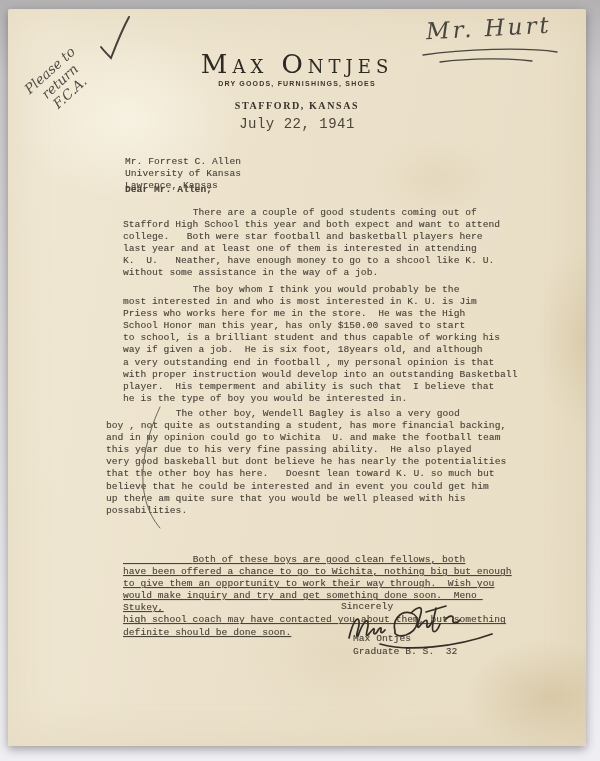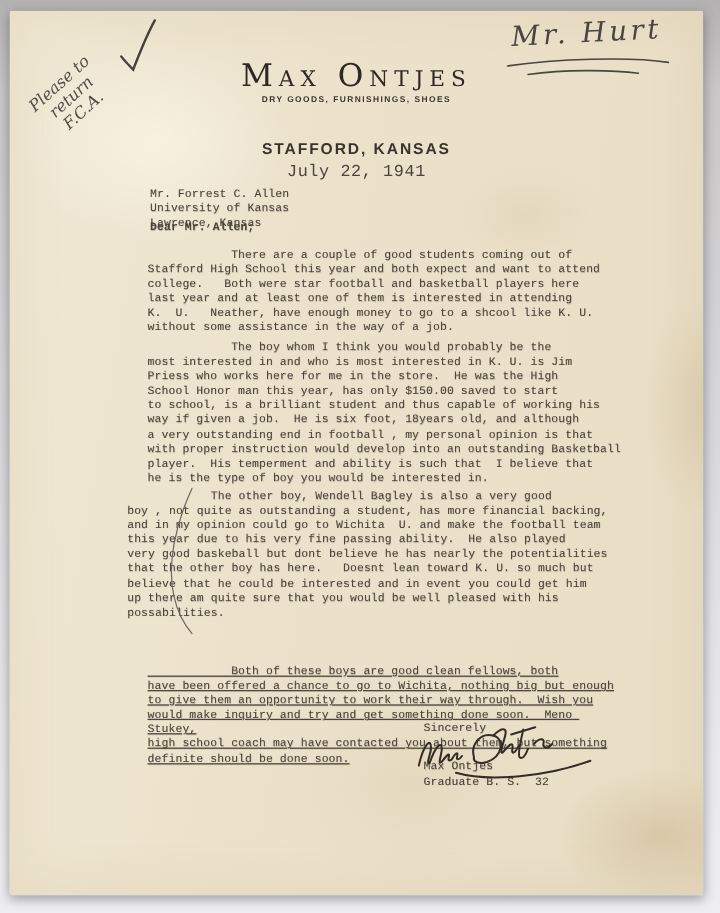--- a/index.html
+++ b/index.html
@@ -25,36 +25,36 @@
     font-size:9.5px;line-height:12.1px;letter-spacing:0.1px;
     color:#4b443a;white-space:pre-wrap;
     text-shadow:0.3px 0.3px 0.6px rgba(75,68,58,0.35);
   }
   .addr{left:117px;top:127px;margin-top:20px;}
   .salute{left:117px;top:175px;font-weight:bold;}
   .p1{left:115px;top:198px;width:400px;}
   .p2{left:115px;top:275px;width:400px;}
   .p3{left:98px;top:399px;width:404px;}
   .p4{left:115px;top:545px;width:400px;text-decoration:underline;}
-  .closing{left:345px;top:592px;}
+  .closing{left:333px;top:592px;}
   .sig-name{left:345px;top:624px;}
   .sig-cred{left:345px;top:637px;text-align:right;}
   .letterhead{position:absolute;left:0;right:0;top:42px;text-align:center;}
   .company{
     font-family:"DejaVu Serif","Liberation Serif",serif;
     font-variant:small-caps;font-size:26px;letter-spacing:5px;
     color:#2e2922;line-height:26px;
   }
   .tagline{
     margin-top:3px;font-size:7px;font-weight:bold;letter-spacing:1.2px;
     color:#3b352c;font-family:"Liberation Sans",sans-serif;
   }
   .location{
-    margin-top:29px;font-size:13px;font-weight:bold;letter-spacing:1.6px;
-    color:#39332b;font-family:Liberation Sans, sans-serif;
+    margin-top:13px;font-size:10px;font-weight:bold;letter-spacing:1.6px;
+    color:#39332b;font-family:Liberation Serif, serif;
   }
   .date{
     margin-top:5px;font-family:"Liberation Mono","DejaVu Sans Mono",monospace;
     font-size:14px;color:#4b443a;letter-spacing:0.5px;
   }
   .hand{
     position:absolute;color:#514d47;
     font-family:"DejaVu Serif","Liberation Serif",serif;font-style:italic;
   }
   .please-note{

